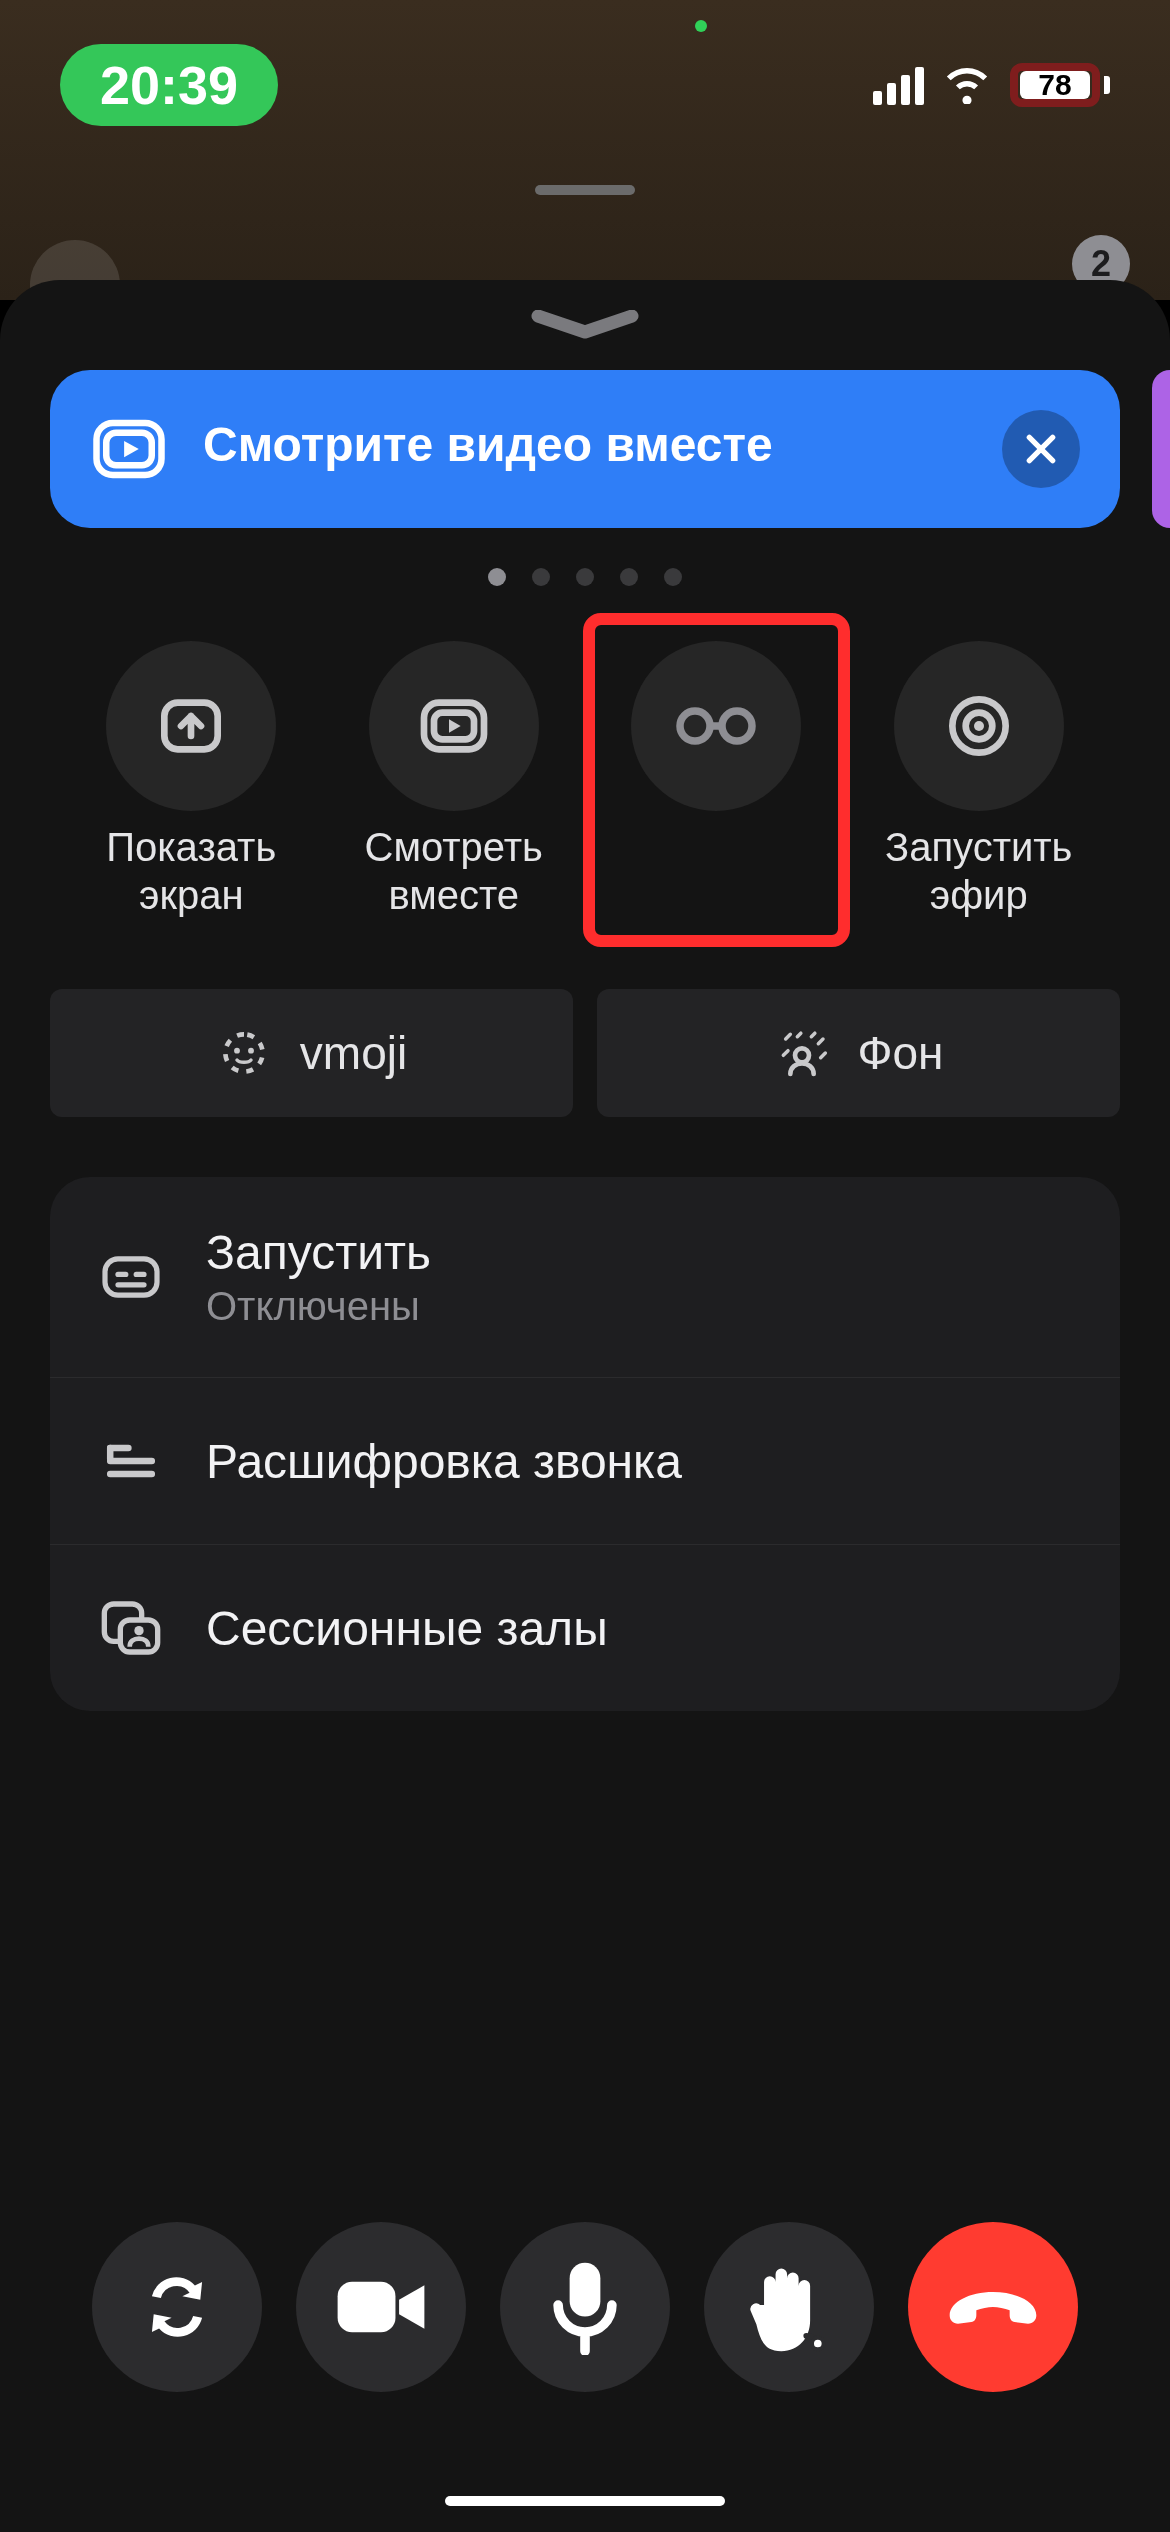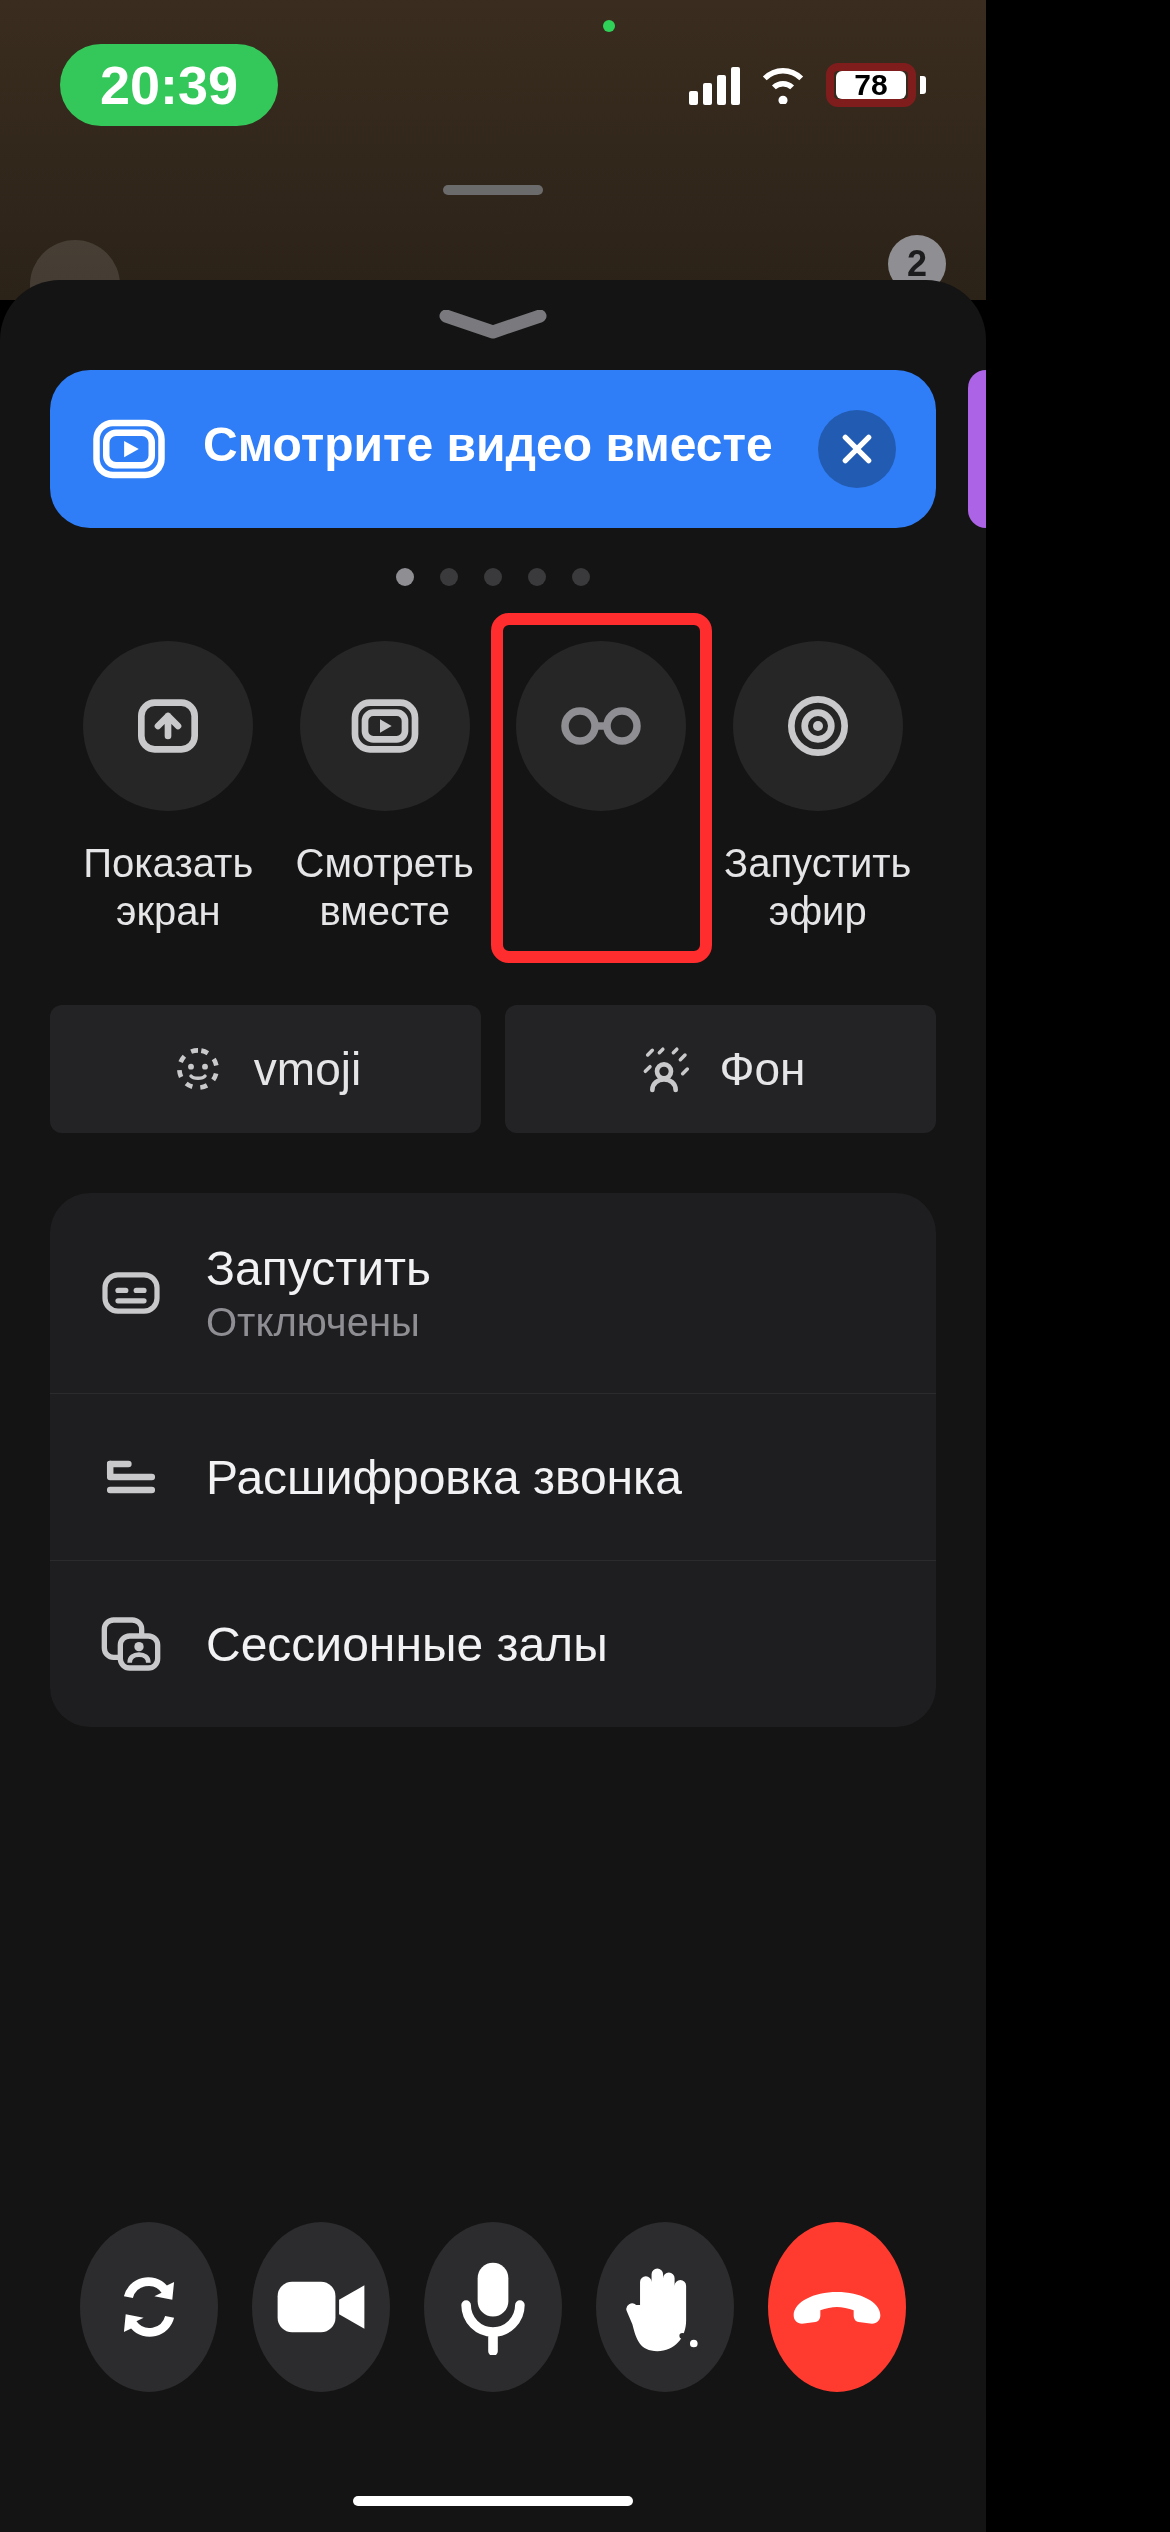--- a/index.html
+++ b/index.html
@@ -1,17 +1,17 @@
 <!DOCTYPE html>
 <html><head>
 <meta charset="utf-8">
 <style>
   * { margin: 0; padding: 0; box-sizing: border-box; -webkit-font-smoothing: antialiased; }
   html, body { width: 1170px; height: 2532px; background: #000; font-family: -apple-system, "SF Pro Display", "Helvetica Neue", Arial, sans-serif; color: #fff; overflow: hidden; }
-  .screen { position: relative; width: 986px; height: 2532px; background: #000; }
+  .screen { position: relative; width: 1170px; height: 2532px; background: #000; }
 
   
   .bg-strip { position: absolute; top: 0; left: 0; right: 0; height: 300px; background: linear-gradient(#3a2d1f, #2b2218); }
 
   
   .status-bar { position: absolute; top: 30px; left: 0; right: 0; height: 110px; display: flex; align-items: center; justify-content: space-between; padding: 0 60px; z-index: 50; }
   .time-pill { background: #34c759; color: #fff; border-radius: 60px; padding: 10px 40px; font-size: 54px; font-weight: 600; }
   .status-right { display: flex; align-items: center; gap: 18px; }
   .sig-bars { display: flex; align-items: flex-end; gap: 5px; height: 40px; }
   .sig-bars span { width: 9px; background: #fff; border-radius: 2px; }
@@ -42,21 +42,21 @@
   .banner-close { flex:0 0 78px; height:78px; border-radius:50%; background:rgba(0,0,0,0.28); display:flex; align-items:center; justify-content:center;}
   .banner-next { position:absolute; top:0; bottom:0; right:0; width:18px; background:#ad63e6; border-radius:40px 0 0 40px;}
 
   
   .dots { display:flex; gap:26px; justify-content:center; margin:40px 0 55px; }
   .dot { width:18px; height:18px; border-radius:50%; background:#3a3a3c; }
   .dot.active { background:#8e8e93; }
 
   
   .agrid { display:flex; justify-content:space-between; padding:0 70px; gap:20px; margin-bottom:70px;}
-  .acol { flex:1; display:flex; flex-direction:column; align-items:center; gap:28px; position:relative;}
+  .acol { flex:1; display:flex; flex-direction:column; align-items:center; gap:12px; position:relative;}
   .acircle { width:170px; height:170px; border-radius:50%; background:#262626; display:flex; align-items:center; justify-content:center;}
   .alabel { font-size:40px; color:#e5e5e7; text-align:center; line-height:1.2; }
   .hl { position:absolute; top:-28px; left:-12px; right:-12px; bottom:-28px; border:12px solid #ff2d2d; border-radius:18px; pointer-events:none;}
 
   
   .chip-row { display:flex; gap:24px; padding:0 50px; margin-bottom:60px;}
   .chip { flex:1; background:#232325; border-radius:12px; height:128px; display:flex; align-items:center; justify-content:center; gap:28px;}
   .chip-txt { font-size:46px; color:#e5e5e7; }
 
   

